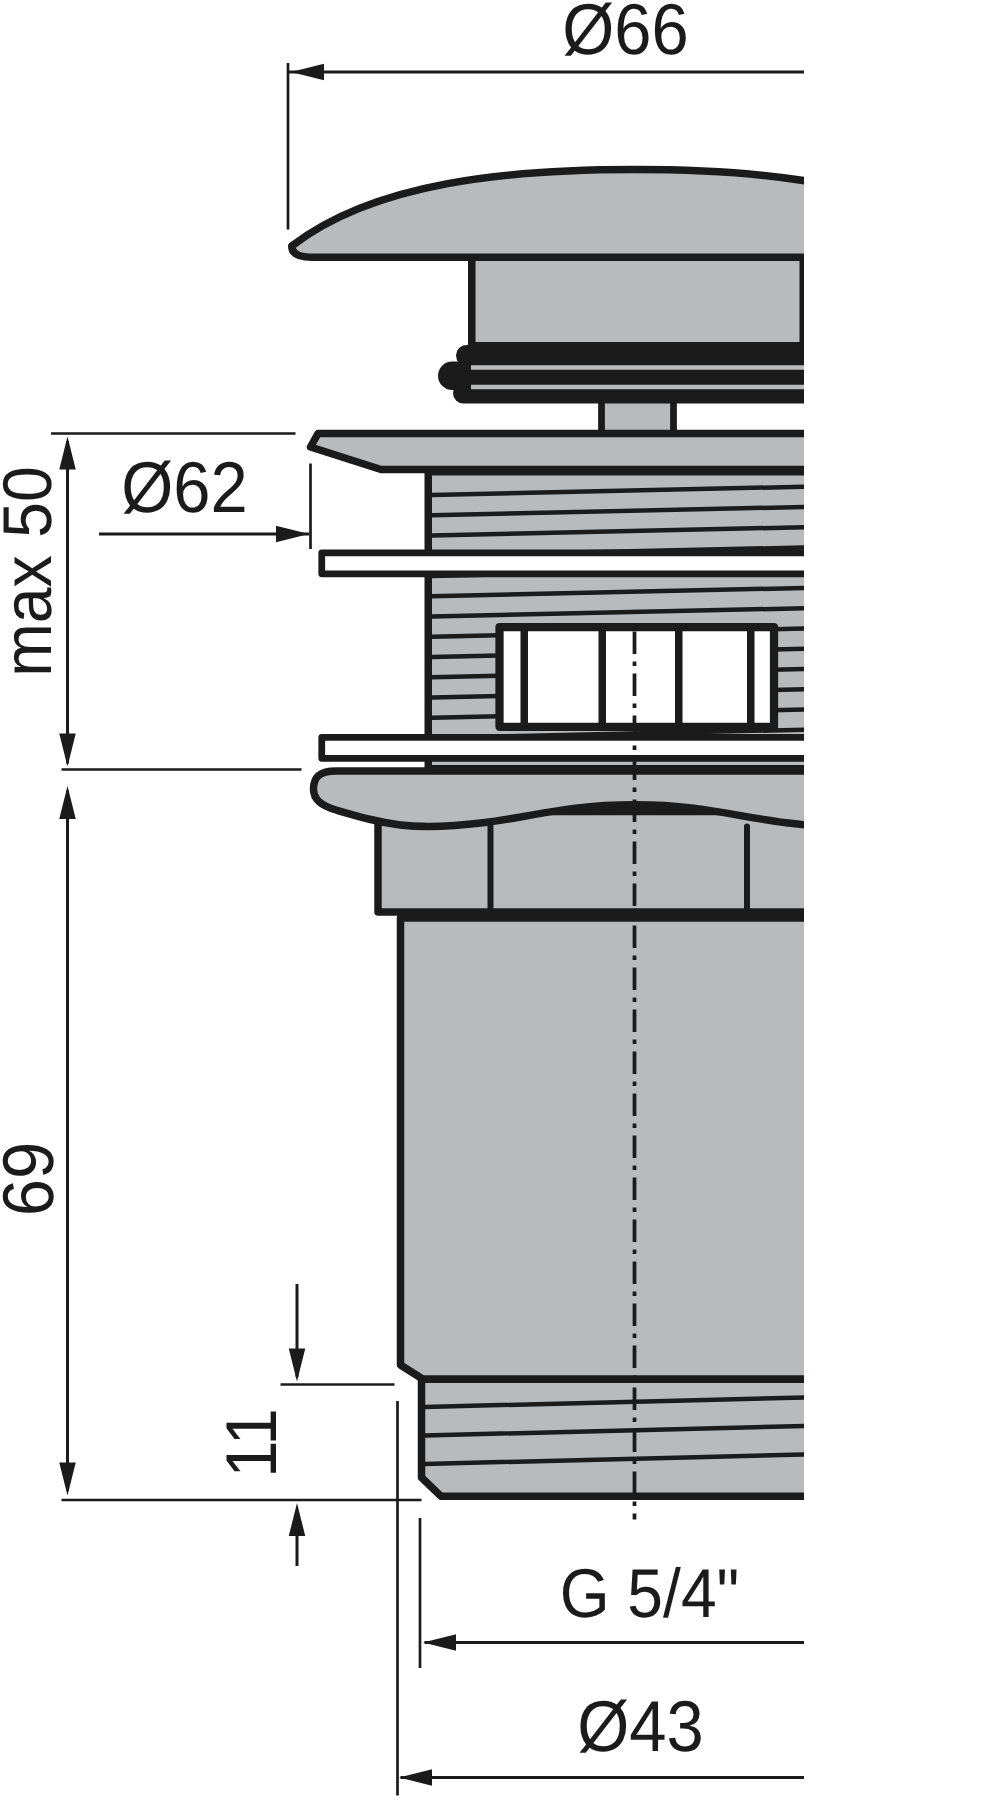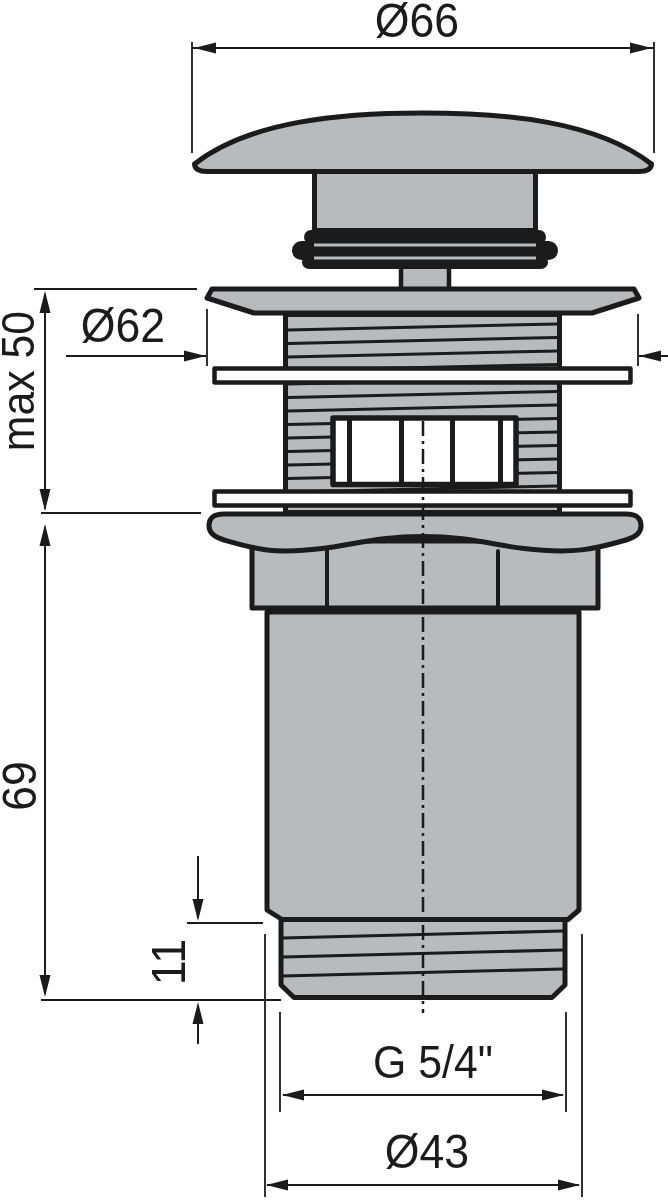--- a/index.html
+++ b/index.html
@@ -1,17 +1,17 @@
 <!DOCTYPE html>
 <html><head>
 <meta charset="utf-8">
 <style>
   html,body{margin:0;padding:0;background:#ffffff;}
   #stage{
-    position:relative;width:668px;height:1200px;background:#ffffff;overflow:hidden;
+    position:relative;width:536px;height:1200px;background:#ffffff;overflow:hidden;
     font-family:"Liberation Sans", sans-serif;
   }
   #drawing-svg{position:absolute;left:0;top:0;}
   .dim-label{
     position:absolute;color:#1b1b1b;white-space:nowrap;
     font-family:"Liberation Sans", sans-serif;line-height:1;
     transform:translate(-50%,-50%) scaleX(.93);
   }
   .dim-label.rot{transform:translate(-50%,-50%) rotate(-90deg) scaleX(.93);}
   .fs48{font-size:48px;}

